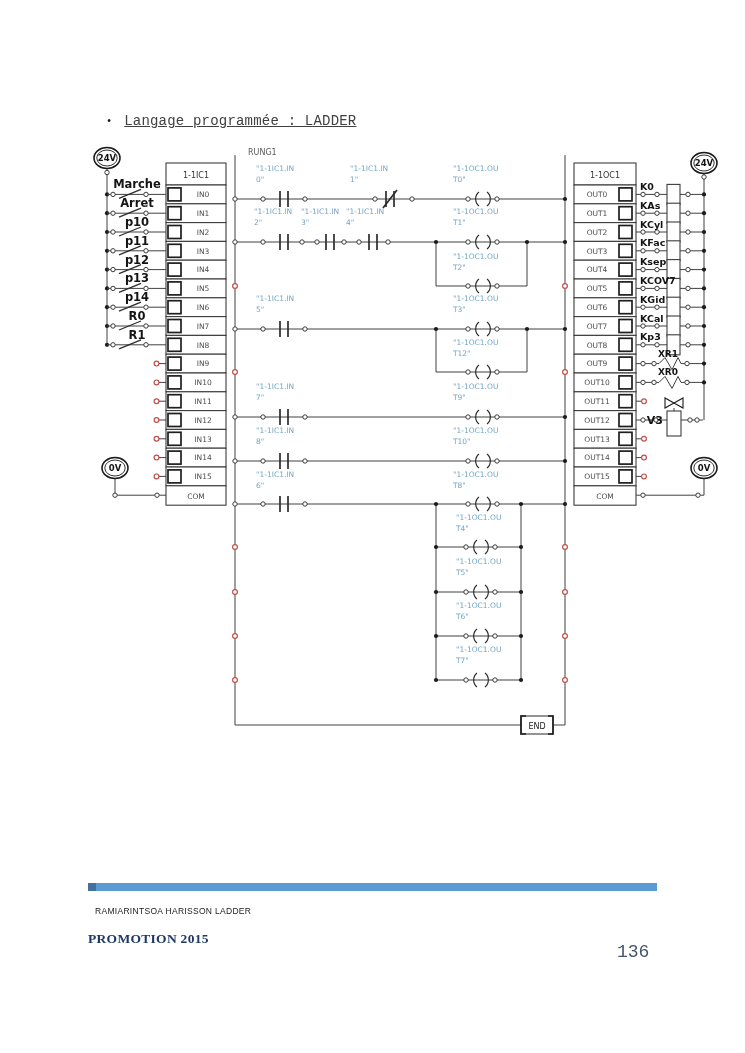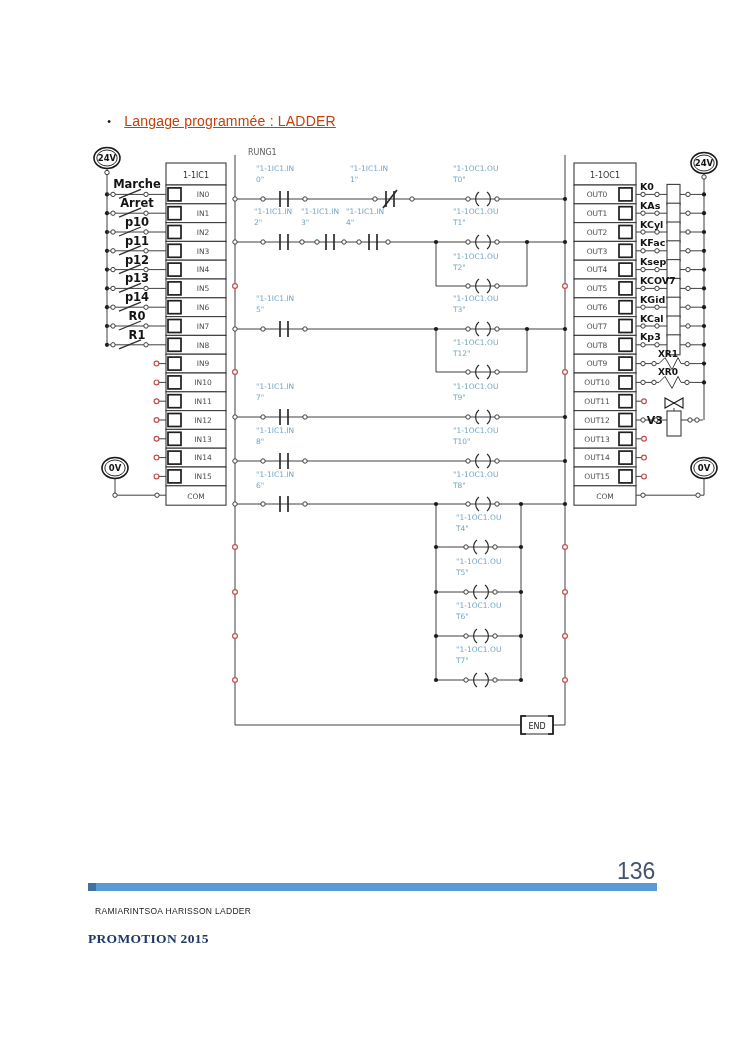--- a/index.html
+++ b/index.html
@@ -1,21 +1,21 @@
 <!DOCTYPE html>
 <html style="--accent-bar: #5B9BD5; --accent-bar-cap: #41719C; --ladder-label: #74A6C4; --terminal-red: #C0504D; --page-number: #44546A; --promotion: #1F3864;"><head>
 <meta charset="utf-8">
 <style>
   *{margin:0;padding:0;box-sizing:border-box}
   html,body{background:#fff}
   body{width:745px;height:1053px;position:relative;font-family:"DejaVu Sans",sans-serif}
   .page{position:absolute;inset:0;background:#ffffff;overflow:hidden}
   .heading{position:absolute;top:113px;left:107px;display:flex;align-items:baseline;gap:13px;z-index:2}
   .bullet{font-size:12px;color:#111;font-family:"Liberation Serif",serif}
-  .heading-text{font-family:Liberation Sans, sans-serif;font-size:14px;color:#c2410c;
+  .heading-text{font-family:Liberation Mono, monospace;font-size:14px;color:#404040;
     text-decoration:underline;letter-spacing:.2px}
   svg#ladder-svg{position:absolute;top:0;left:0;z-index:1}
 
   .wire{stroke:#404040;stroke-width:1;fill:none}
   .blade{stroke-width:1.3;stroke:#2e2e2e}
   .box{fill:#fff;stroke:#3c3c3c;stroke-width:1.1}
   .term{fill:#fff;stroke:#1e1e1e;stroke-width:1.7}
   .oc{fill:#fff;stroke:#3c3c3c;stroke-width:1}
   .dot{fill:#1b1b1b;stroke:none}
   .redc{fill:#fff;stroke:var(--terminal-red,#C0504D);stroke-width:1.2}
@@ -37,22 +37,22 @@
   .t-power{font-size:8.5px;font-weight:bold;fill:#111}
   .t-rung{font-size:8px;fill:#595959}
   .t-end{font-size:8px;fill:#222}
 
   .footer-bar{position:absolute;left:88px;top:883px;width:569px;height:8px;
     background:var(--accent-bar,#5B9BD5);z-index:2}
   .footer-bar-cap{position:absolute;left:0;top:0;width:8px;height:8px;
     background:var(--accent-bar-cap,#41719C)}
   .author{position:absolute;left:95px;top:906px;font-family:"Liberation Sans",sans-serif;
     font-size:8.5px;color:#1a1a1a;letter-spacing:.3px;z-index:2}
-  .page-number{position:absolute;left:617px;top:858px;font-family:Liberation Sans, sans-serif;
-    font-size:23px;color:var(--page-number,#44546A);z-index:2}
+  .page-number{position:absolute;left:617px;top:942px;font-family:Liberation Mono, monospace;
+    font-size:18px;color:var(--page-number,#44546A);z-index:2}
   .promotion{position:absolute;left:88px;top:931px;font-family:"Liberation Serif",serif;
     font-size:13.5px;font-weight:bold;color:var(--promotion,#1F3864);letter-spacing:.3px;z-index:2}
 </style>
 </head>
 <body>
 
 <div class="page">
 
   <div class="heading">
     <span class="bullet">•</span>

